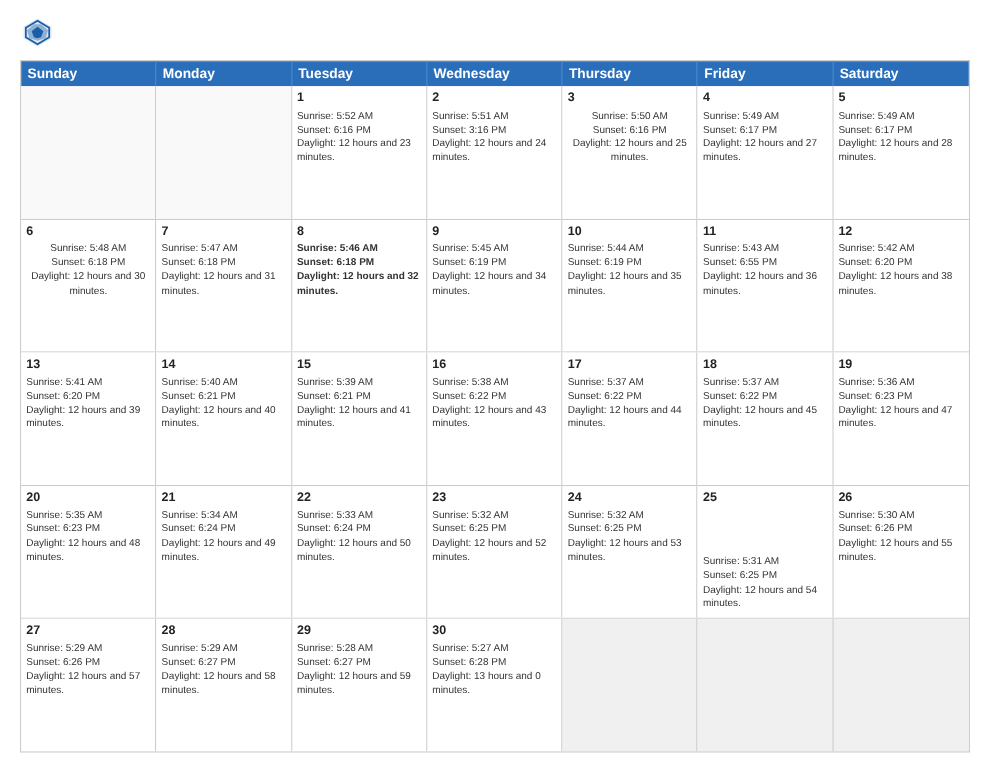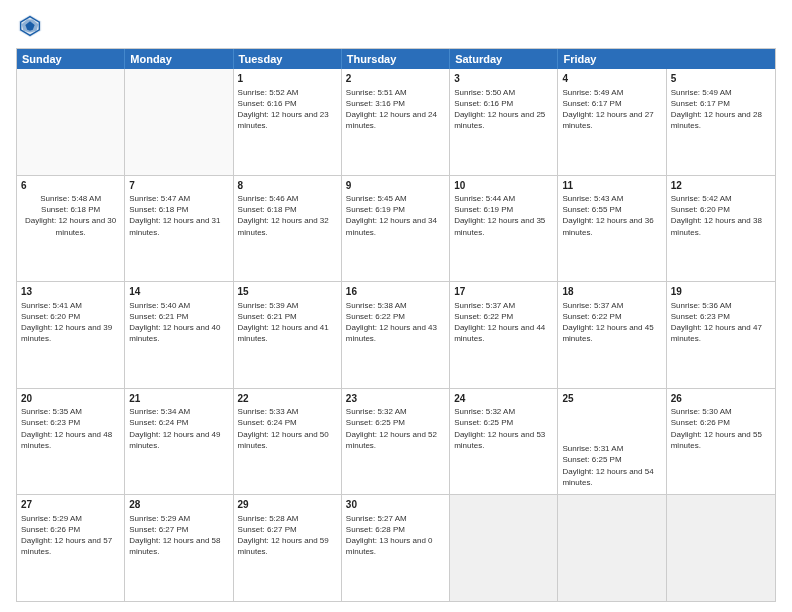--- a/index.html
+++ b/index.html
@@ -132,43 +132,44 @@
       <div class="main-title"></div>
       <div class="subtitle"></div>
     </div>
   </div>
 
   <div class="calendar">
     <div class="cal-header-row">
     <div class="cal-header-cell">Sunday</div>
         <div class="cal-header-cell">Monday</div>
         <div class="cal-header-cell">Tuesday</div>
+        <div class="cal-header-cell">Wednesday</div>
         <div class="cal-header-cell">Thursday</div>
+        <div class="cal-header-cell">Friday</div>
         <div class="cal-header-cell">Saturday</div>
-        <div class="cal-header-cell">Friday</div>
       </div>
     <div class="cal-body">
     <div class="cal-week">
           <div class="cal-cell empty"></div>
           <div class="cal-cell empty"></div>
           <div class="cal-cell">
             <span class="day-num">1</span>
             <div class="cell-text" style="white-space: pre-line;">Sunrise: 5:52 AM
 Sunset: 6:16 PM
 Daylight: 12 hours and 23 minutes.</div>
           </div>
           <div class="cal-cell">
             <span class="day-num">2</span>
             <div class="cell-text" style="white-space: pre-line;">Sunrise: 5:51 AM
 Sunset: 3:16 PM
 Daylight: 12 hours and 24 minutes.</div>
           </div>
           <div class="cal-cell">
             <span class="day-num">3</span>
-            <div class="cell-text" style="white-space: pre-line;">Sunrise: 5:50 AM
+            <div class="cell-text" style="white-space: pre-line; text-align: center;">Sunrise: 5:50 AM
 Sunset: 6:16 PM
 Daylight: 12 hours and 25 minutes.</div>
           </div>
           <div class="cal-cell">
             <span class="day-num">4</span>
             <div class="cell-text" style="white-space: pre-line;">Sunrise: 5:49 AM
 Sunset: 6:17 PM
 Daylight: 12 hours and 27 minutes.</div>
           </div>
           <div class="cal-cell">
@@ -186,21 +187,21 @@
 Daylight: 12 hours and 30 minutes.</div>
           </div>
           <div class="cal-cell">
             <span class="day-num">7</span>
             <div class="cell-text" style="white-space: pre-line;">Sunrise: 5:47 AM
 Sunset: 6:18 PM
 Daylight: 12 hours and 31 minutes.</div>
           </div>
           <div class="cal-cell">
             <span class="day-num">8</span>
-            <div class="cell-text" style="white-space: pre-line;">Sunrise: 5:46 AM
+            <div class="cell-text" style="white-space: pre-line; font-weight: bold;">Sunrise: 5:46 AM
 Sunset: 6:18 PM
 Daylight: 12 hours and 32 minutes.</div>
           </div>
           <div class="cal-cell">
             <span class="day-num">9</span>
             <div class="cell-text" style="white-space: pre-line;">Sunrise: 5:45 AM
 Sunset: 6:19 PM
 Daylight: 12 hours and 34 minutes.</div>
           </div>
           <div class="cal-cell">

